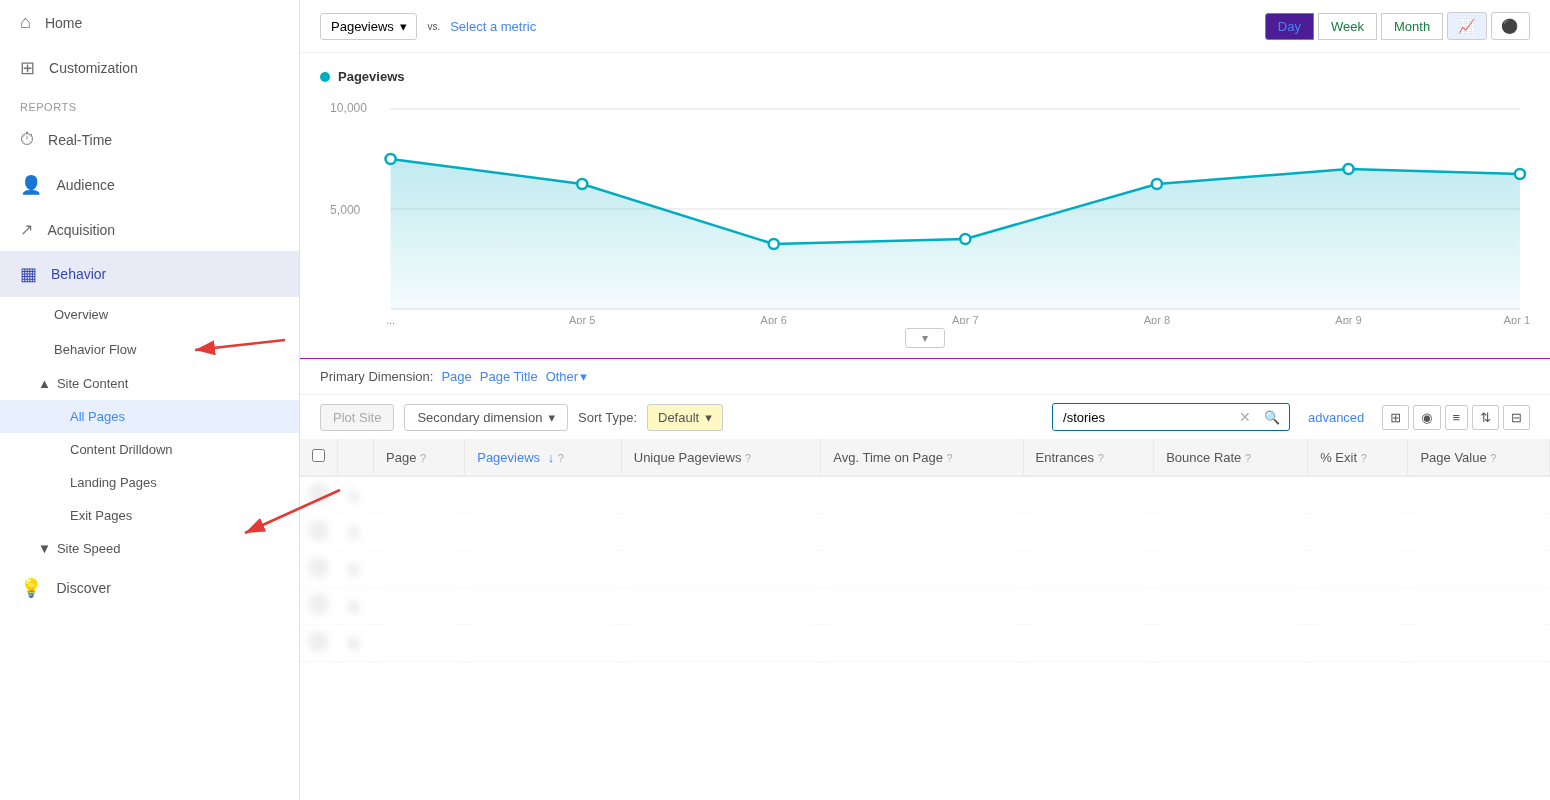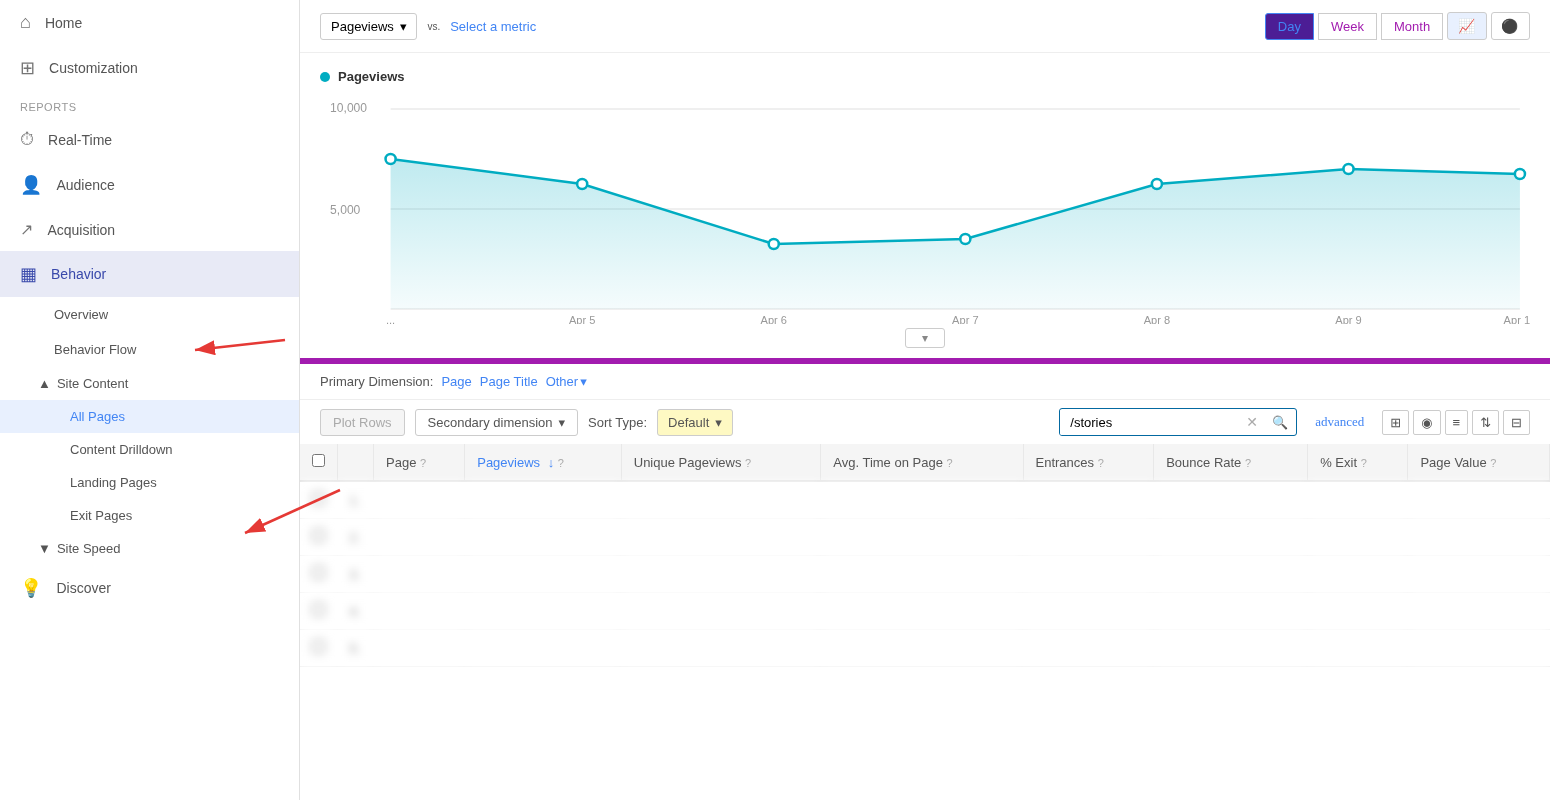--- a/index.html
+++ b/index.html
@@ -100,21 +100,21 @@
       display: flex;
       align-items: center;
       gap: 4px;
     }
     .time-btn {
       border: 1px solid #ccc;
       background: #fff;
       padding: 5px 12px;
       cursor: pointer;
       font-size: 13px;
-      color: #a21caf;
+      color: #15803d;
     }
     .time-btn.active { background: #4c1d95; color: #4285f4; border-color: #4285f4; }
     .time-btn:first-child { border-radius: 3px 0 0 3px; }
     .time-btn:last-child { border-radius: 0 3px 3px 0; }
 
     .view-btn {
       border: 1px solid #ccc;
       background: #fff;
       padding: 5px 10px;
       cursor: pointer;
@@ -154,21 +154,21 @@
       width: 100%;
       height: 100%;
     }
 
     
     .table-toolbar {
       display: flex;
       align-items: center;
       padding: 10px 20px;
       gap: 10px;
-      border-top: 6px solid #a21caf;
+      border-top: 1px solid #a21caf;
       border-bottom: 1px solid #eee;
       background: #fff;
     }
     .primary-dimension {
       display: flex;
       align-items: center;
       gap: 8px;
       font-size: 13px;
       color: #555;
     }
@@ -234,21 +234,21 @@
     }
     .search-input {
       border: none;
       outline: none;
       padding: 5px 10px;
       font-size: 13px;
       width: 180px;
     }
     .search-clear { padding: 5px 6px; color: #aaa; cursor: pointer; font-size: 14px; }
     .search-icon-btn { padding: 5px 8px; color: #555; cursor: pointer; }
-    .advanced-link { color: #4285f4; font-size: 13px; cursor: pointer; margin-left: 8px; font-family: Liberation Serif, serif; }
+    .advanced-link { color: #4285f4; font-size: 13px; cursor: pointer; margin-left: 8px; }
 
     .view-icons {
       display: flex;
       align-items: center;
       gap: 4px;
       margin-left: 8px;
     }
     .view-icon-btn {
       border: 1px solid #ccc;
       background: #fff;
@@ -424,21 +424,21 @@
       <span class="dim-active">Page</span>
       <a class="dim-link">Page Title</a>
       <span class="dim-dropdown">
         <span>Other</span>
         <span>▾</span>
       </span>
     </span>
   </div>
 
   <div class="table-controls">
-    <button class="plot-rows-btn">Plot Rows</button>
+    <button class="plot-rows-btn">Plot Site</button>
 
     <div class="sec-dim-btn">
       <span>Secondary dimension</span>
       <span>▾</span>
     </div>
 
     <span class="sort-type-label">Sort Type:</span>
     <div class="sort-select">
       <span>Default</span>
       <span>▾</span>

